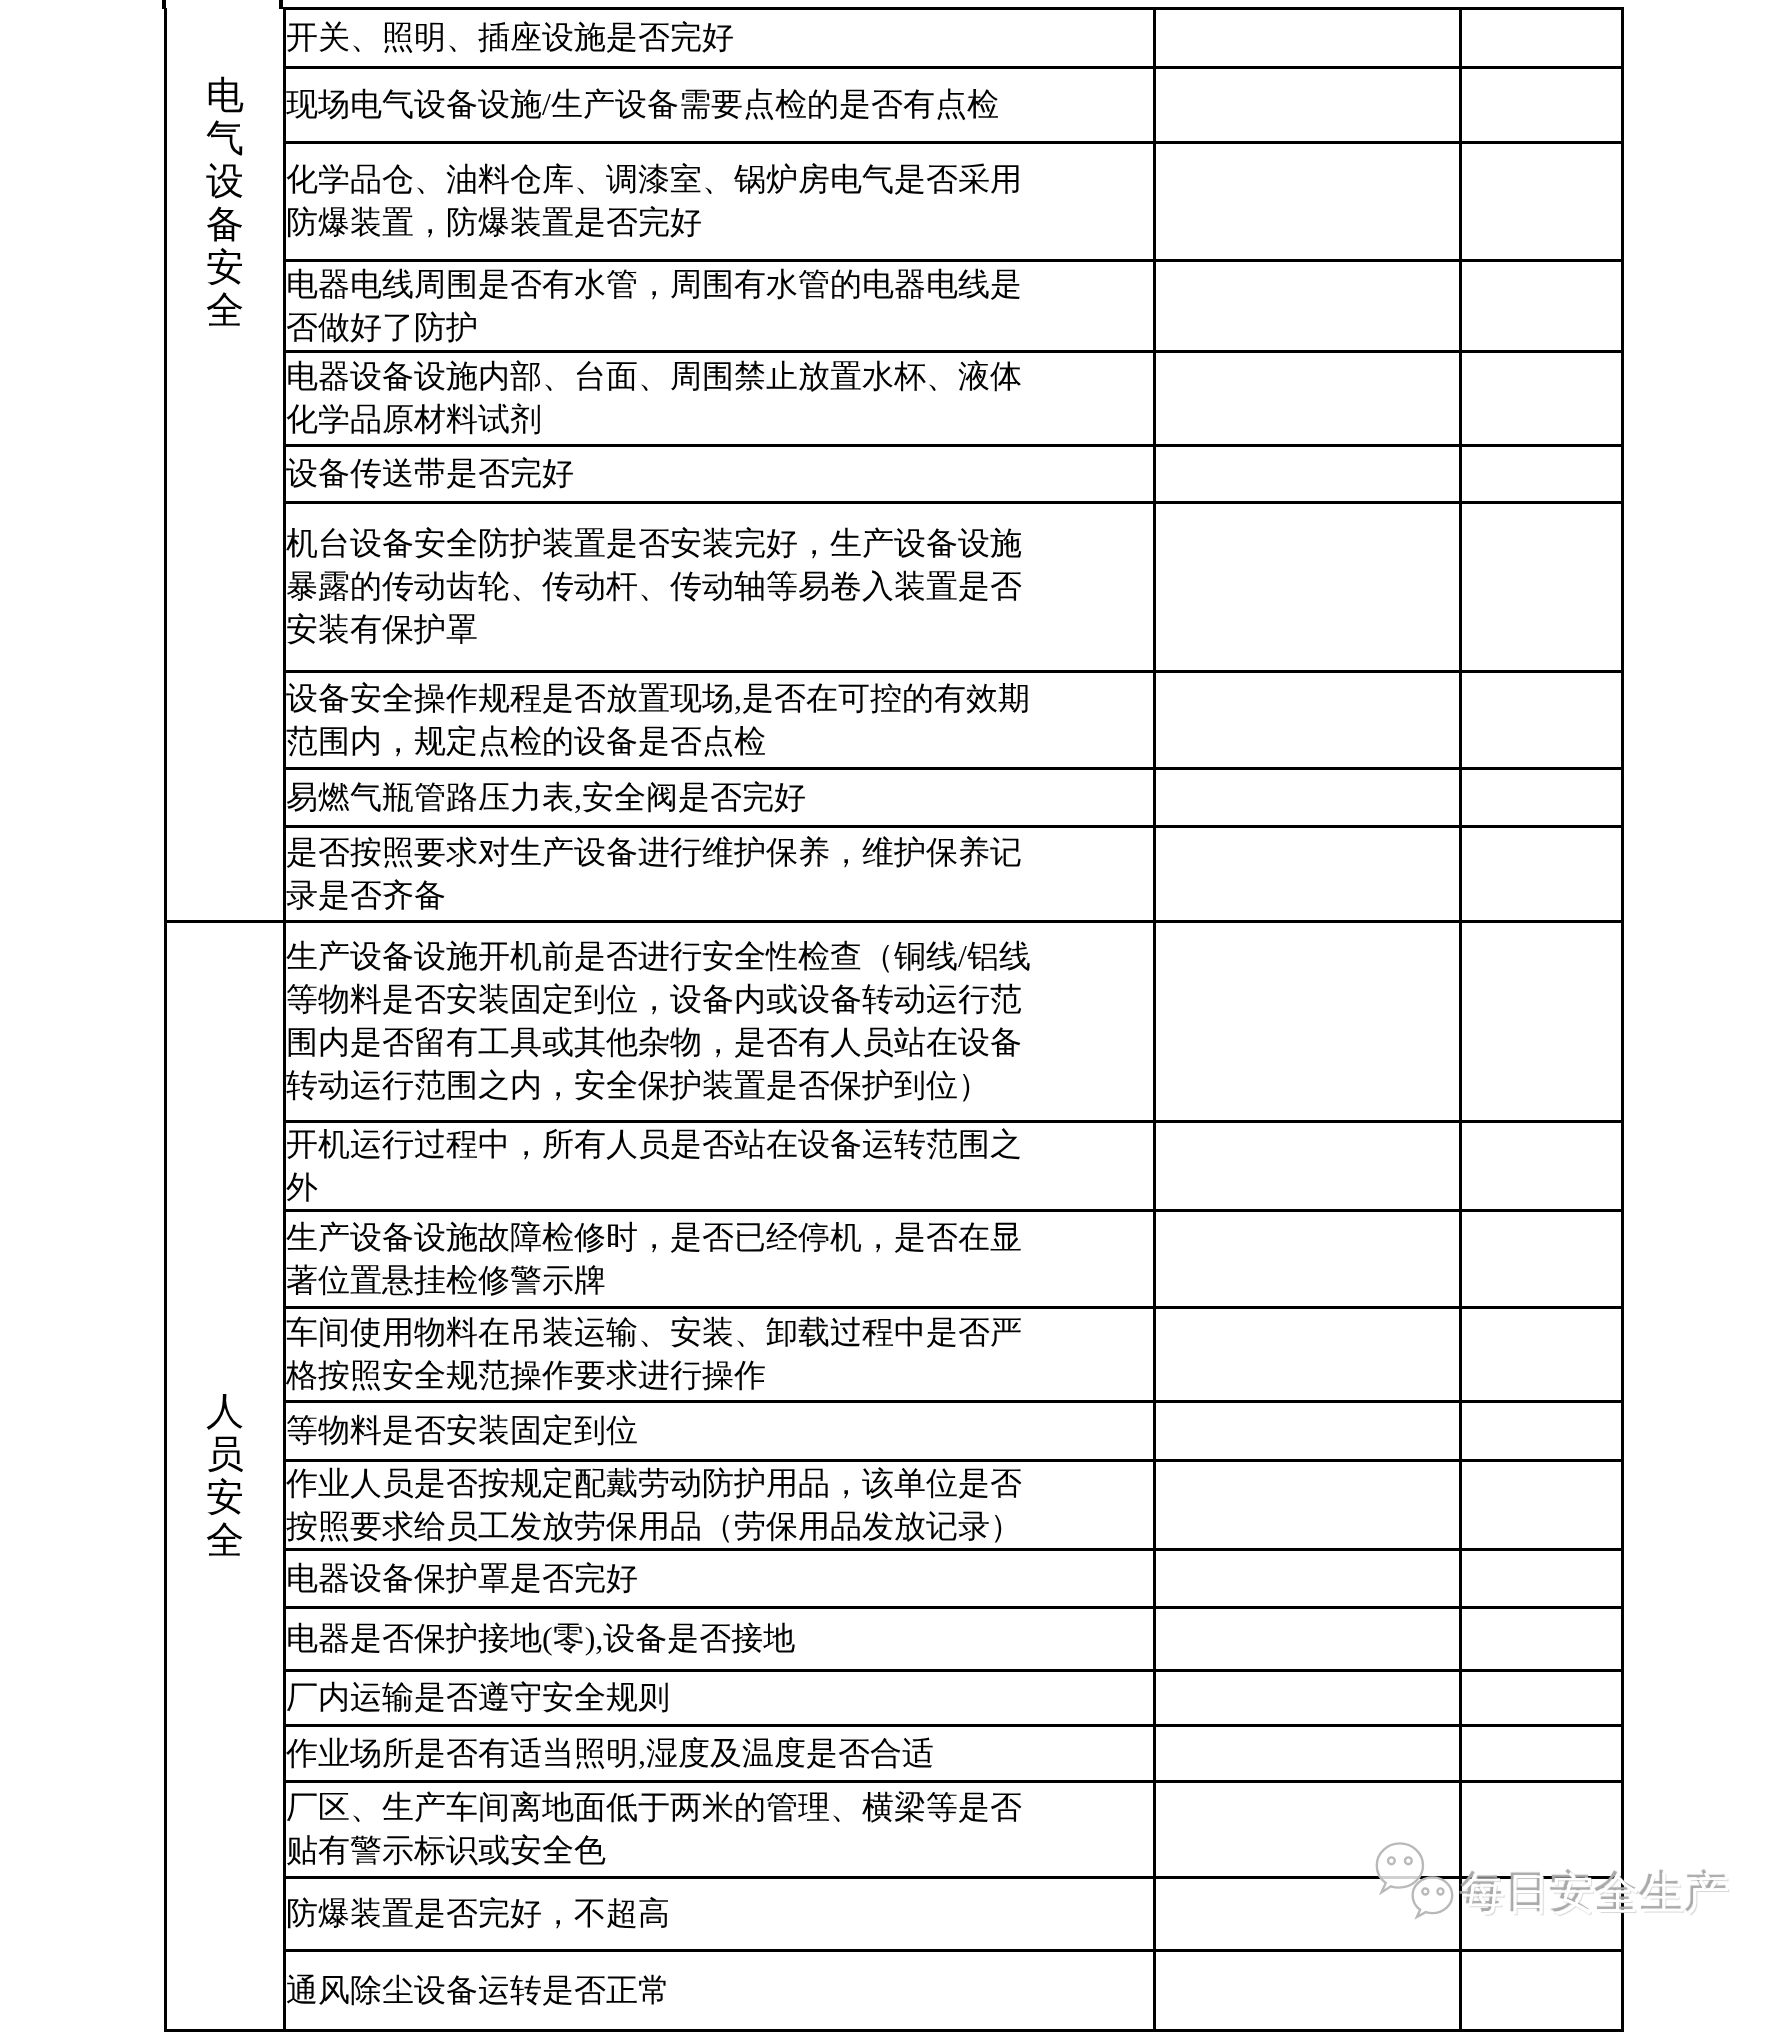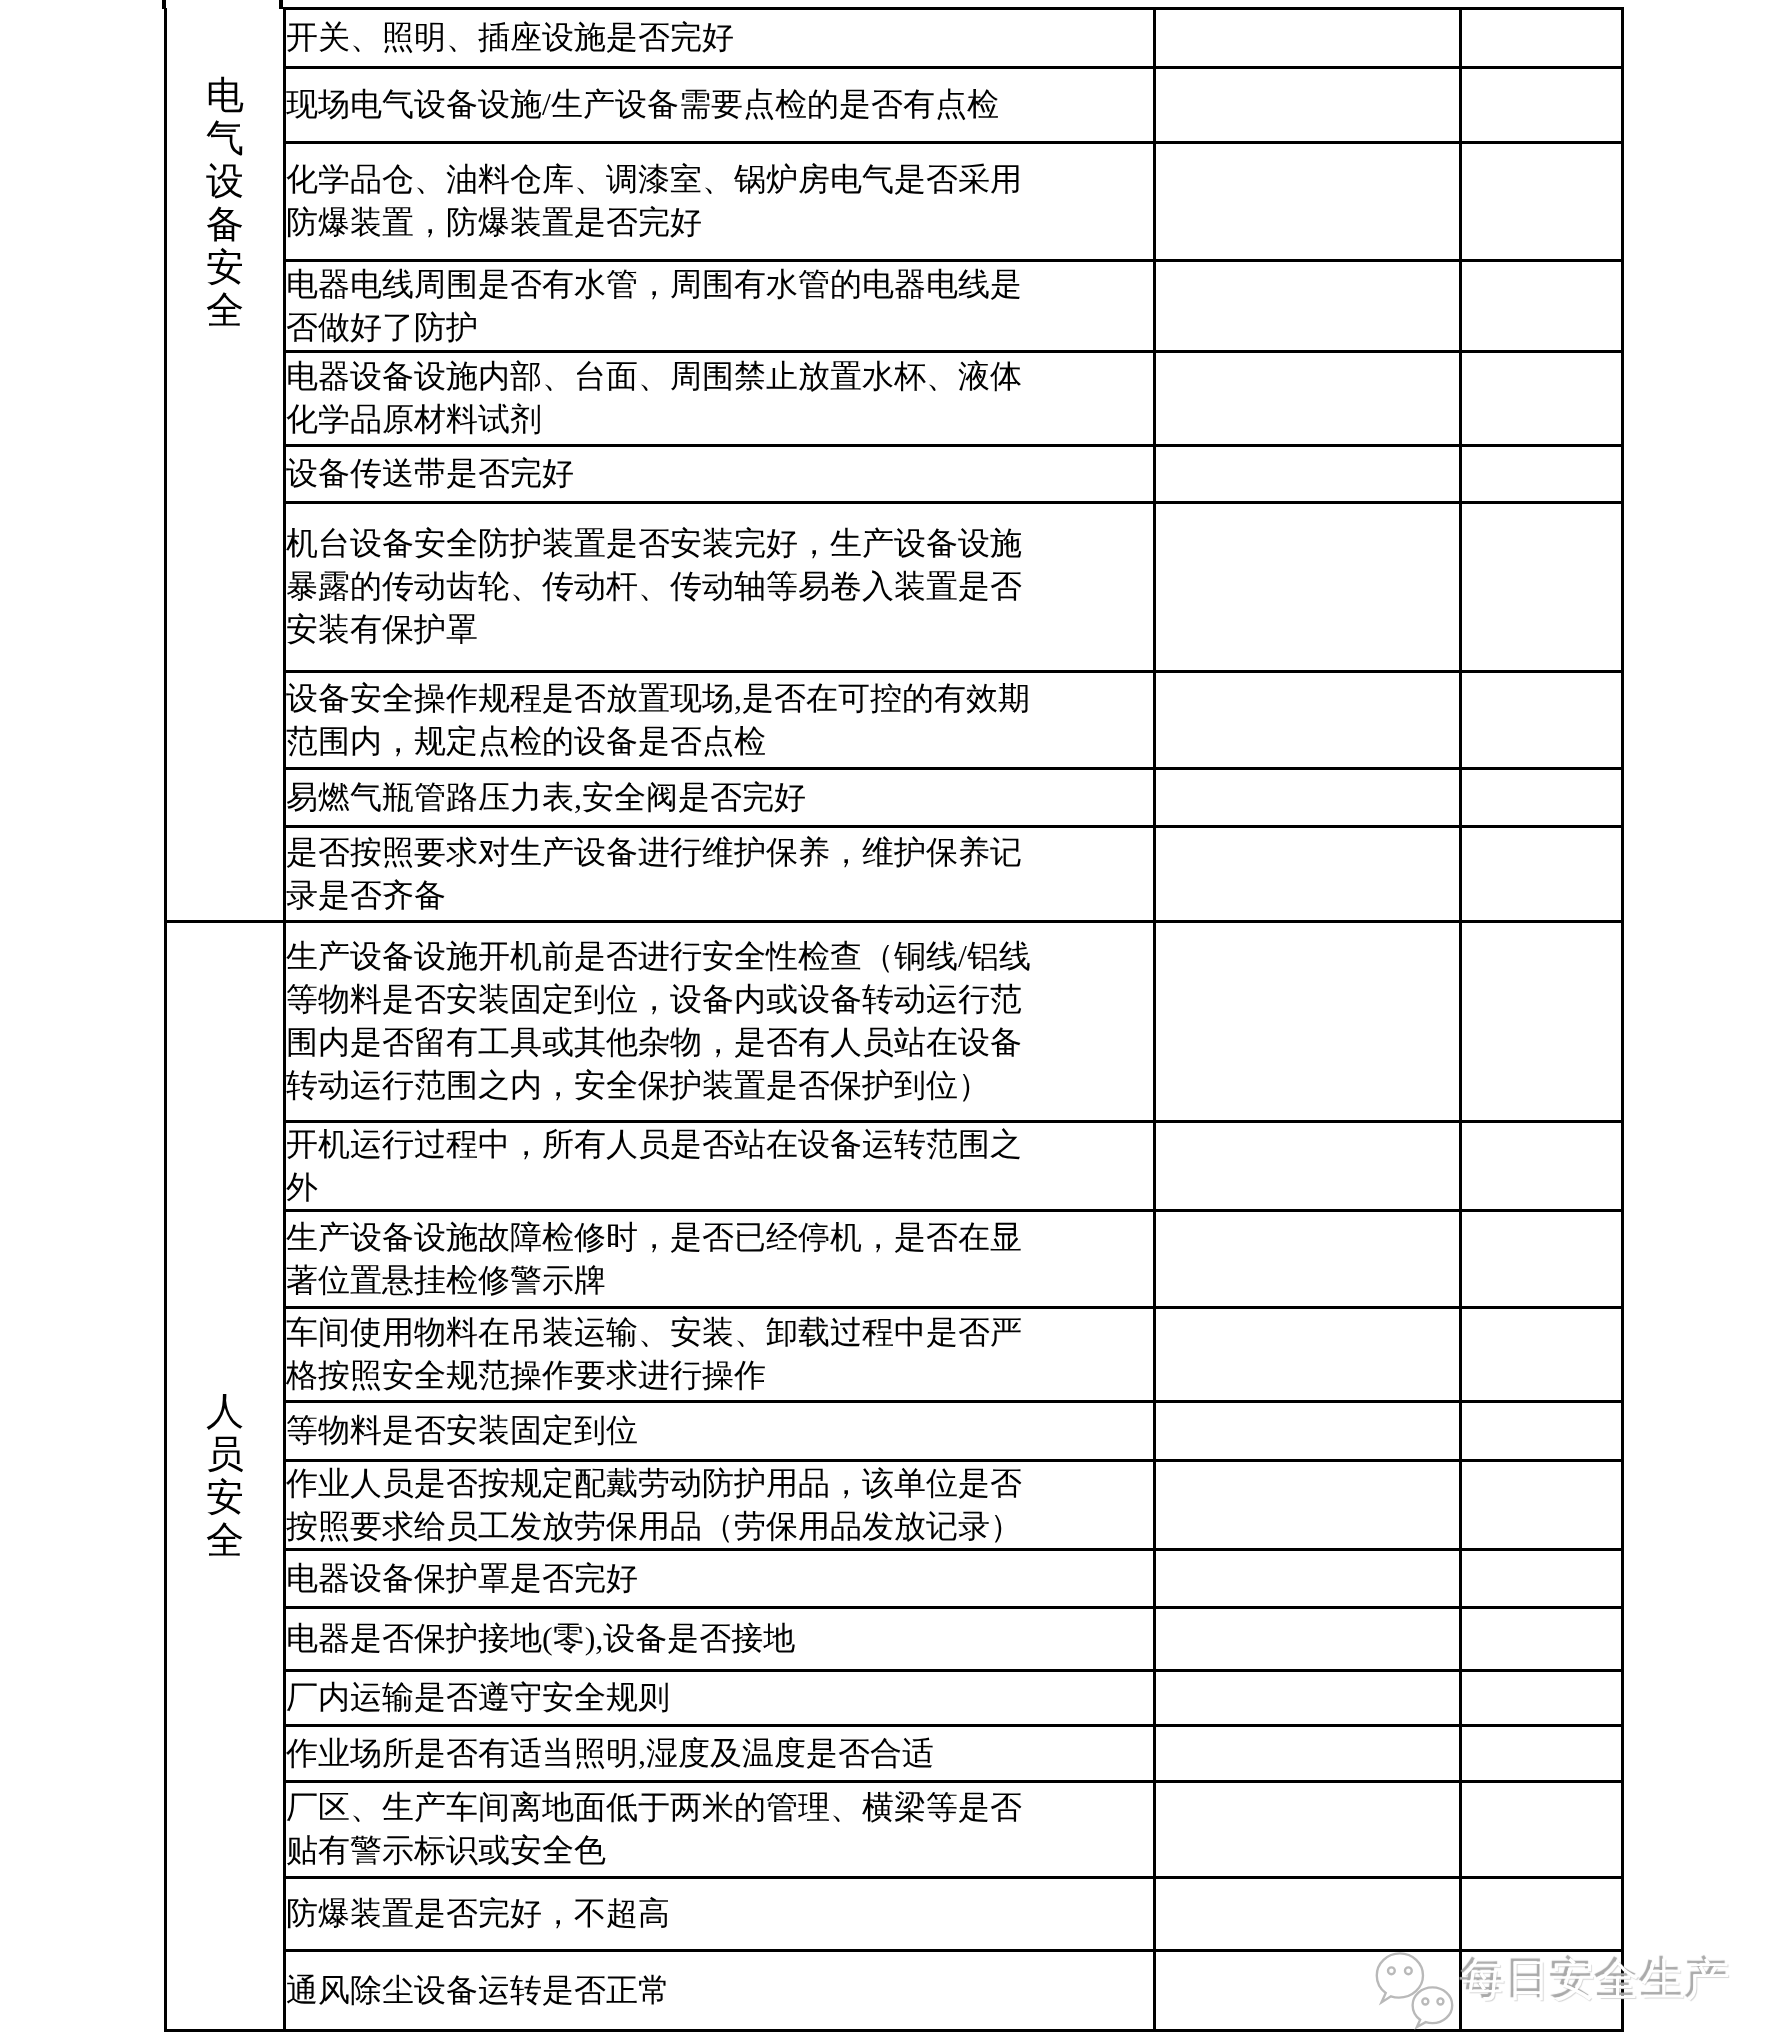--- a/index.html
+++ b/index.html
@@ -67,24 +67,24 @@
   }
 
   td.result-cell {
     background: #ffffff;
   }
 
   
   .watermark {
     position: absolute;
     left: 1373px;
-    top: 1951px;
+    top: 1837px;
     height: 87px;
     display: flex;
-    align-items: flex-start;
+    align-items: flex-end;
     z-index: 5;
   }
   .watermark .wm-icon {
     width: 83px;
     height: 83px;
     flex: 0 0 auto;
   }
   .watermark .wm-text {
     margin-left: 5.6px;
     font-size: 44px;

